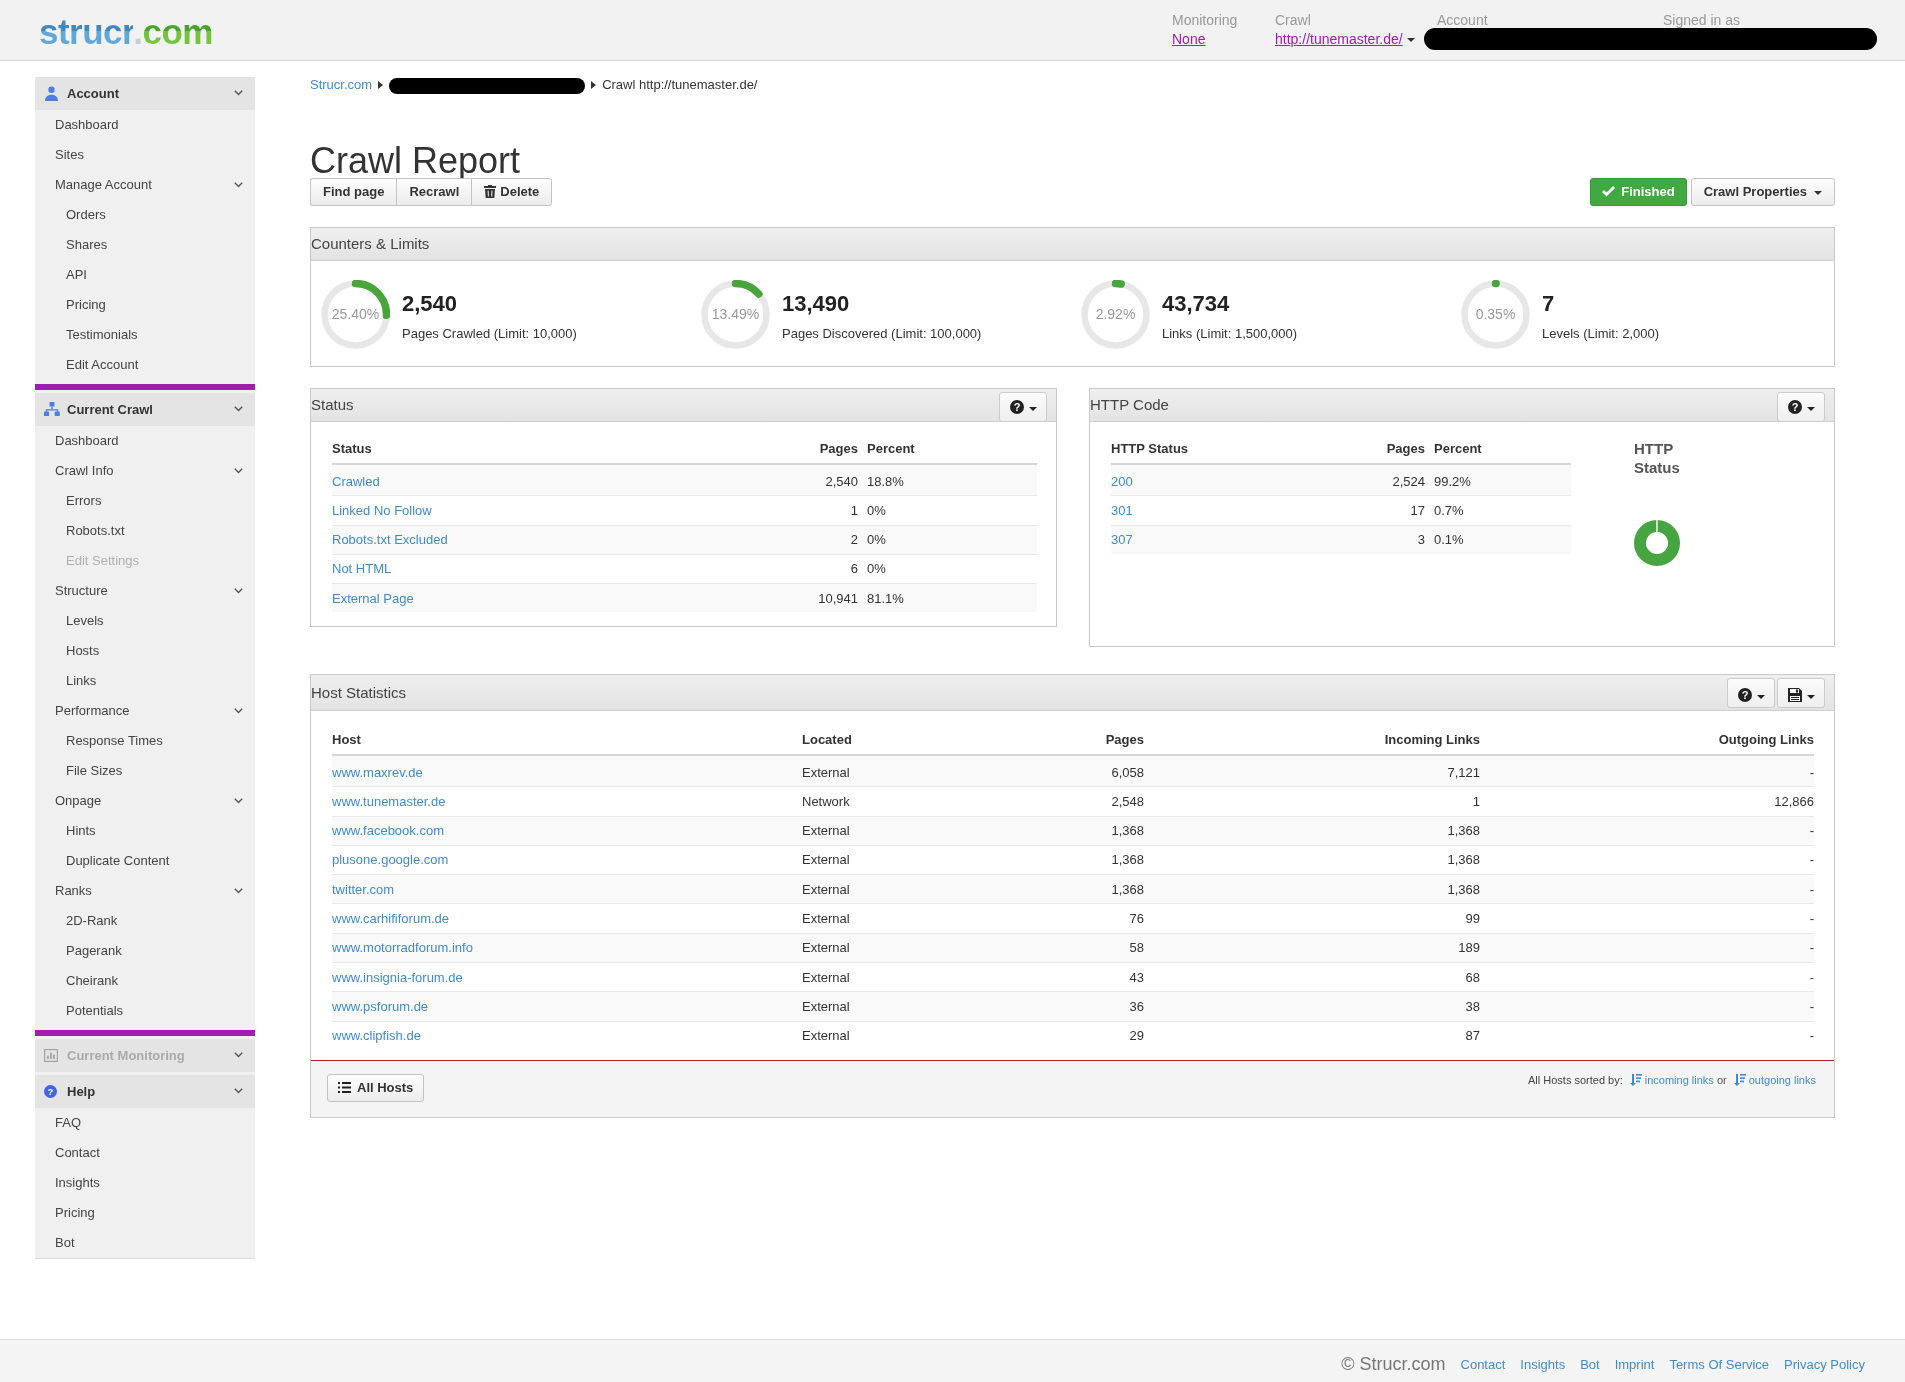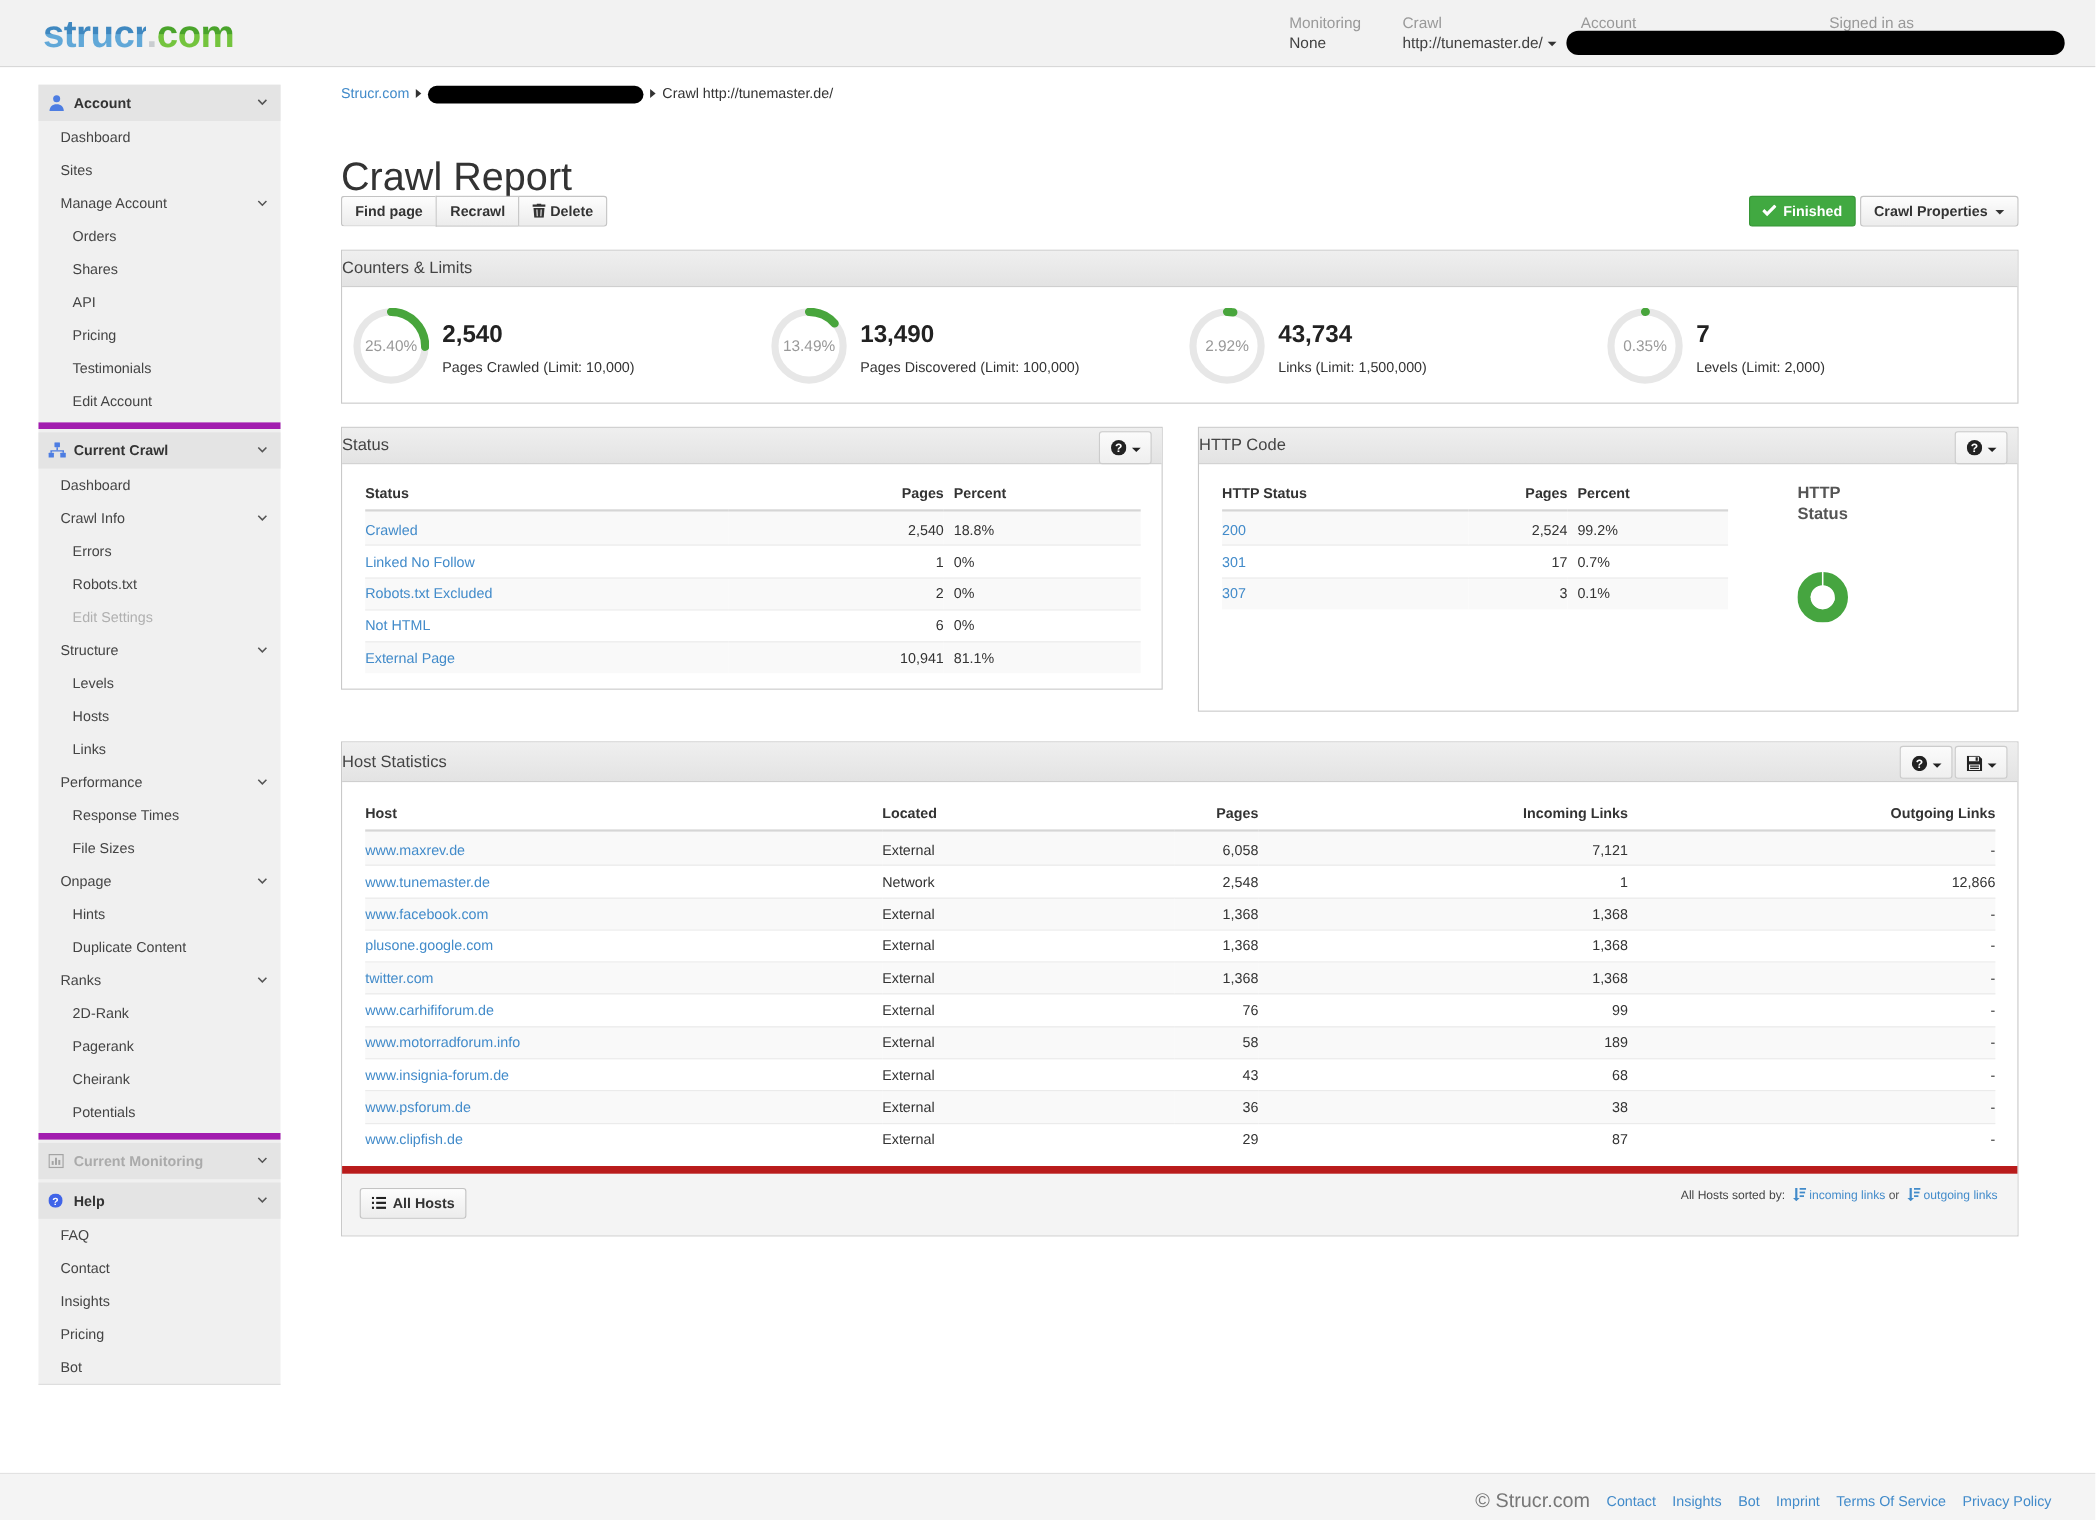--- a/index.html
+++ b/index.html
@@ -8,21 +8,21 @@
 a { color:#428bca; text-decoration:none; }
 
 
 .topbar { position:absolute; left:0; top:0; width:1905px; height:60px; background:#f2f2f2; border-bottom:1px solid #d8d8d8; }
 .logo { position:absolute; left:39px; top:14px; font-size:35px; line-height:35px; font-weight:bold; letter-spacing:-0.5px; }
 .logo .b { background:linear-gradient(#3f88c0 50%, #61a8d8 50%); -webkit-background-clip:text; background-clip:text; color:transparent; }
 .logo .d { color:#c9cdd0; }
 .logo .g { background:linear-gradient(#4aa42b 50%, #74c43e 50%); -webkit-background-clip:text; background-clip:text; color:transparent; }
 .tn { position:absolute; top:0; height:60px; }
 .tn .lbl { position:absolute; top:12px; font-size:14px; color:#999; white-space:nowrap; }
-.tn .val { position:absolute; top:31px; font-size:14px; color:#404040; white-space:nowrap; }
+.tn .val { position:absolute; top:31px; font-size:14px; color:#a21caf; white-space:nowrap;text-decoration:underline; }
 .blackpill { position:absolute; left:1424px; top:28px; width:453px; height:22px; background:#000; border-radius:11px; }
 .caret { display:inline-block; width:0; height:0; border-left:4px solid transparent; border-right:4px solid transparent; border-top:4px solid #333; vertical-align:middle; margin-left:4px; }
 
 
 .sidebar { position:absolute; left:35px; top:77px; width:220px; background:#f0f0f0; border-bottom:1px solid #dcdcdc; }
 .shead { position:relative; height:33px; line-height:33px; background:#e4e4e4; font-size:13px; font-weight:bold; color:#333; padding-left:32px; }
 .shead.nx { margin-top:3px; }
 .sitems { padding-bottom:4px; border-bottom:6px solid #a21caf; }
 .sidebar .sitems:last-child { padding-bottom:0; border-bottom:none; }
 .shead svg.icn { position:absolute; left:9px; top:9px; }
@@ -76,21 +76,21 @@
 table.tbl td.pl, table.tbl th.pl { padding-left:9px !important; }
 
 
 .statuspanel { position:absolute; top:388px; left:0; width:745px; }
 .httppanel  { position:absolute; top:388px; left:779px; width:744px; }
 
 
 .hostpanel { position:absolute; top:674px; left:0; width:1523px; }
 .hostpanel .phead { height:35px; line-height:35px; }
 .hostpanel .hbtns { top:3px !important; }
-.pfoot { background:#f4f4f4; border-top:7px solid #b91c1c; height:56px; position:relative; }
+.pfoot { background:#f4f4f4; border-top:1px solid #b91c1c; height:56px; position:relative; }
 .allhosts { position:absolute; left:16px; top:13px; height:26px; line-height:26px; padding:0 10px; background:linear-gradient(#fdfdfd,#ececec); border:1px solid #c3c3c3; font-size:14px; font-weight:bold; color:#333; border-radius:3px; }
 .sortinfo { position:absolute; right:18px; top:13px; font-size:11px; color:#444; }
 
 
 .pagefoot { position:absolute; left:0; top:1339px; width:1905px; height:43px; background:#f4f4f4; border-top:1px solid #e2e2e2; }
 .pagefoot .in { position:absolute; right:40px; top:14px; font-size:13px; }
 .pagefoot .cop { color:#777; font-size:18px; margin-right:0; vertical-align:-1px; }
 .pagefoot a { margin-left:15px; font-size:13px; }
 </style>
 </head>

